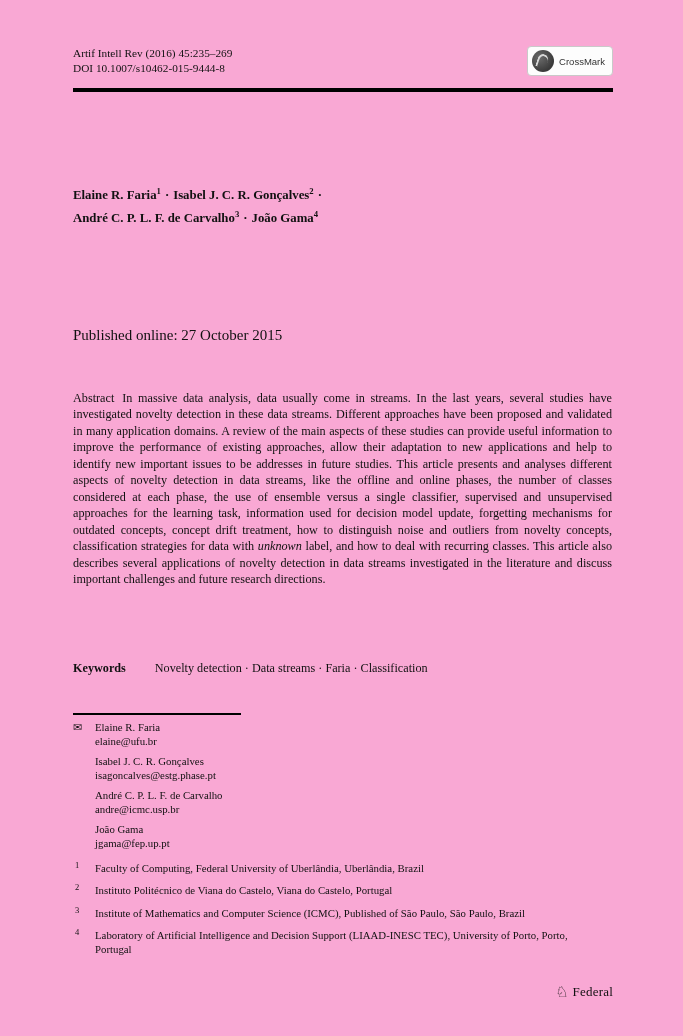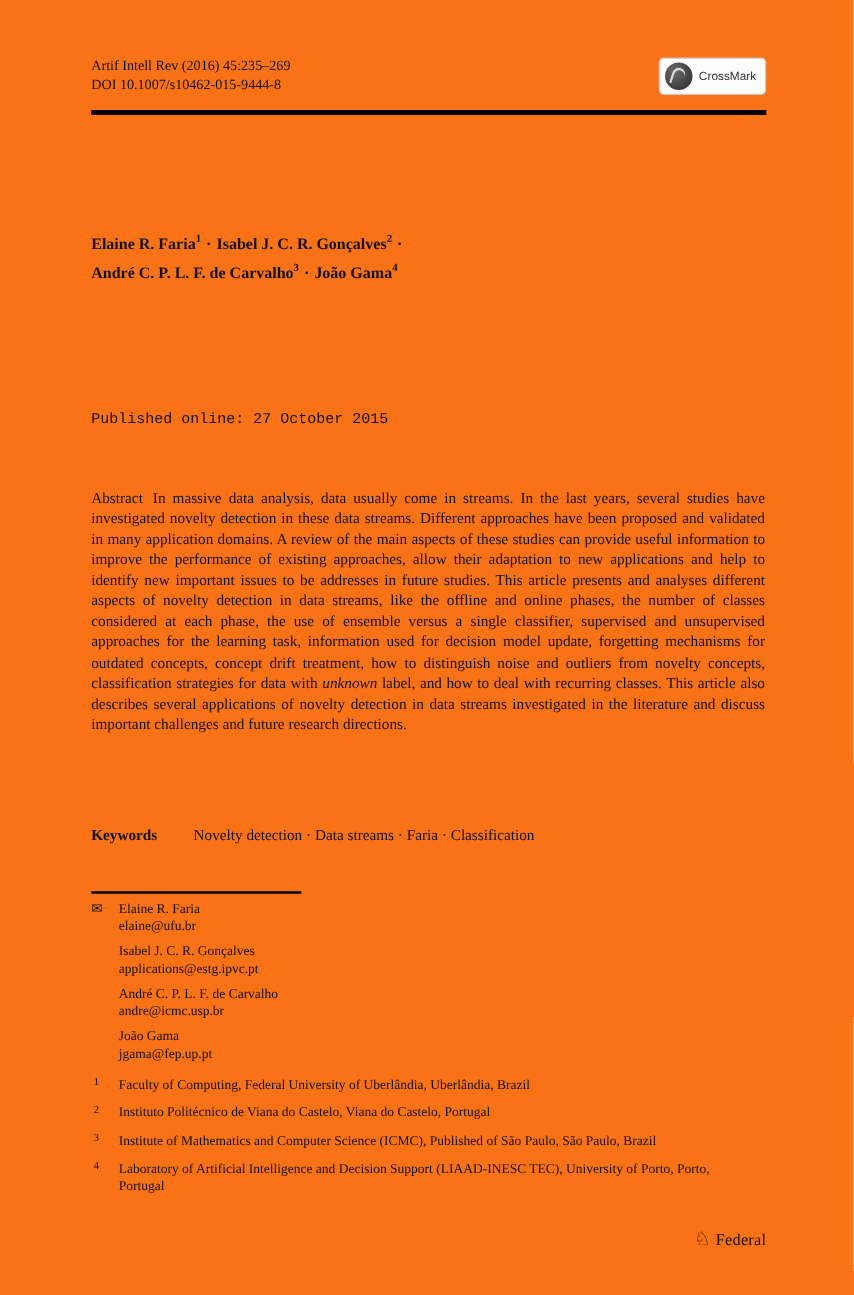--- a/index.html
+++ b/index.html
@@ -1,20 +1,20 @@
 <!DOCTYPE html>
 <html><head>
 <meta charset="utf-8">
 <style>
   html,body { margin:0; padding:0; background:#e8e8e8; }
   .page {
     position:relative;
     width:683px; height:1036px;
     margin:0 auto;
-    background:#f97316;
+    background:#f9a8d4;
     font-family:"Liberation Serif", serif;
     color:#111111;
     overflow:hidden;
   }
 
   
   .header {
     position:absolute; left:73px; right:70px; top:46px;
     display:flex; justify-content:space-between; align-items:flex-start;
   }
@@ -51,21 +51,21 @@
   }
   .authors {
     position:absolute; left:73px; top:182px;
     font-size:12.8px; font-weight:bold; line-height:18px;
   }
   .authors sup { font-size:0.68em; }
   .author-sep { margin:0 4px; }
 
   .pub-block {
     position:absolute; left:73px; top:328px;
-    font-size:12px; line-height:15.5px;font-family:Liberation Mono, monospace;
+    font-size:15px; line-height:15.5px;
   }
 
   
   .abstract {
     position:absolute; left:73px; top:390px; width:539px;
     font-size:12.2px; line-height:16.45px;
     text-align:justify;
   }
   .abstract-label { font-weight:normal; margin-right:8px; }
   .italic { font-style:italic; }
@@ -150,21 +150,21 @@
   <div class="footnote-rule"></div>
 
   <div class="contacts">
     <div class="contact">
       <span class="contact-icon">✉</span>
       <div>Elaine R. Faria</div>
       <div>elaine@ufu.br</div>
     </div>
     <div class="contact">
       <div>Isabel J. C. R. Gonçalves</div>
-      <div>applications@estg.ipvc.pt</div>
+      <div>isagoncalves@estg.phase.pt</div>
     </div>
     <div class="contact">
       <div>André C. P. L. F. de Carvalho</div>
       <div>andre@icmc.usp.br</div>
     </div>
     <div class="contact">
       <div>João Gama</div>
       <div>jgama@fep.up.pt</div>
     </div>
   </div>

